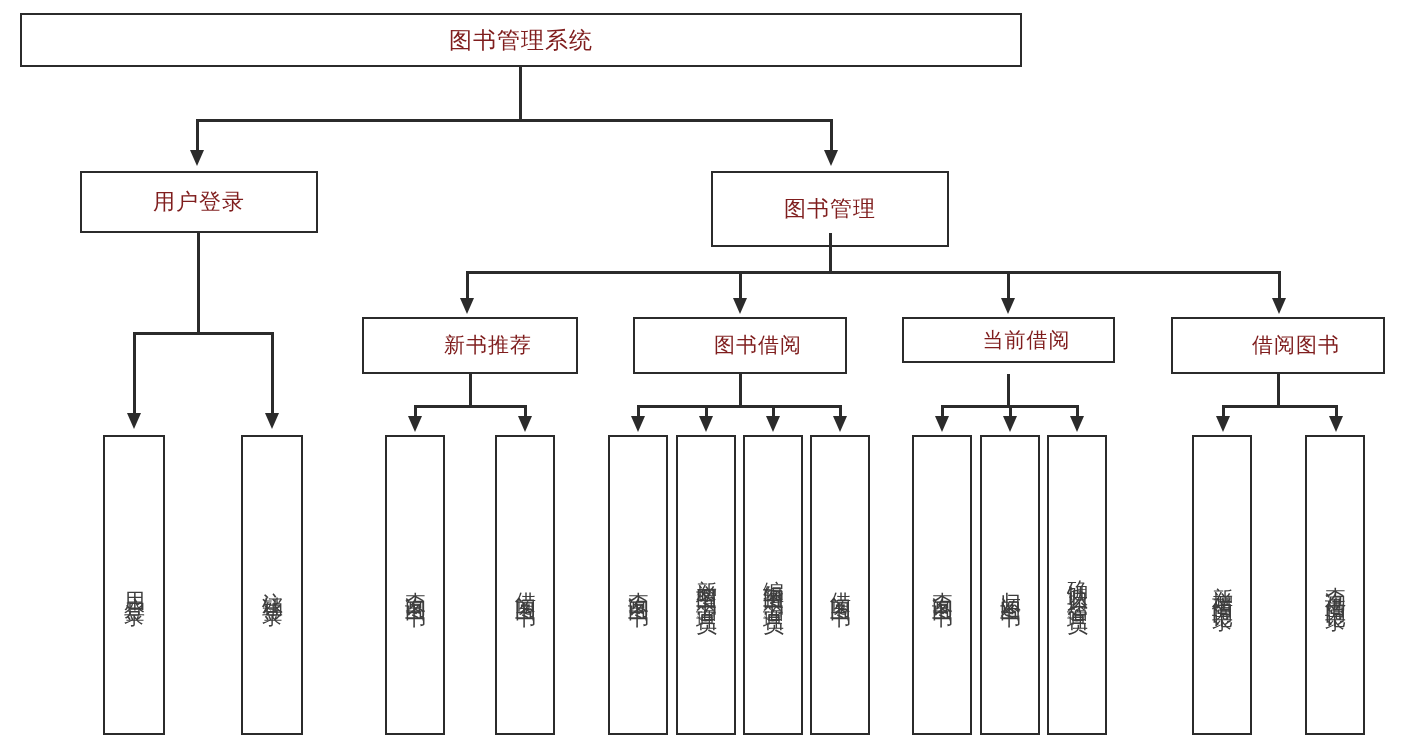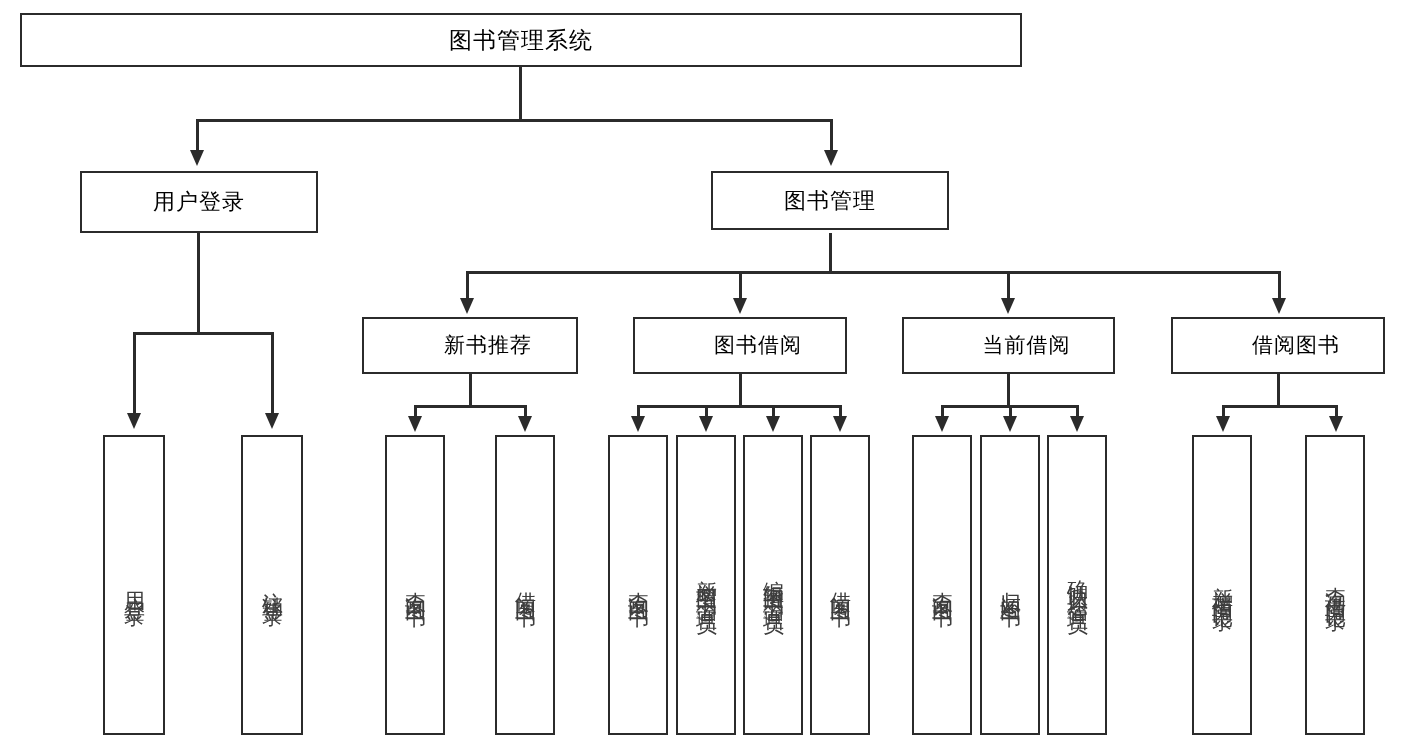--- a/index.html
+++ b/index.html
@@ -25,21 +25,21 @@
     border: 2.5px solid #2b2b2b;
     display: flex;
     align-items: center;
     justify-content: center;
     color: #3a3a3a;
   }
   .node .label {
     font-size: 22px;
     line-height: 1.15;
     letter-spacing: 1px;
-    color: #000000;
+    color: #7f1d1d;
     white-space: nowrap;
   }
   
   .node.root .label { font-size: 23px; }
   .node.level2 .label { font-size: 22px; }
   .node.level3 .label { font-size: 21px; margin-left: 36px; }
 
   
   .node.leaf {
     align-items: center;
@@ -96,21 +96,21 @@
 
   <div class="vline" style="left:196px; top:119px; height:32px;"></div>
   <div class="arrow" style="left:190px; top:150px;"></div>
   <div class="vline" style="left:830px; top:119px; height:32px;"></div>
   <div class="arrow" style="left:824px; top:150px;"></div>
 
   <div class="node level2" style="left:80px; top:171px; width:238px; height:62px;">
     <span class="label">用户登录</span>
   </div>
 
-  <div class="node level2" style="left:711px; top:171px; width:238px; height:59px;">
+  <div class="node level2" style="left:711px; top:171px; width:238px; height:76px;">
     <span class="label">图书管理</span>
   </div>
 
   <div class="vline" style="left:197px; top:233px; height:101px;"></div>
   <div class="hline" style="left:133px; top:332px; width:140px;"></div>
   <div class="vline" style="left:133px; top:332px; height:82px;"></div>
   <div class="arrow" style="left:127px; top:413px;"></div>
   <div class="vline" style="left:271px; top:332px; height:82px;"></div>
   <div class="arrow" style="left:265px; top:413px;"></div>
 
@@ -130,21 +130,21 @@
   <div class="arrow" style="left:1272px; top:298px;"></div>
 
   <div class="node level3" style="left:362px; top:317px; width:216px; height:57px;">
     <span class="label">新书推荐</span>
   </div>
 
   <div class="node level3" style="left:633px; top:317px; width:214px; height:57px;">
     <span class="label">图书借阅</span>
   </div>
 
-  <div class="node level3" style="left:902px; top:317px; width:213px; height:57px;">
+  <div class="node level3" style="left:902px; top:317px; width:213px; height:46px;">
     <span class="label">当前借阅</span>
   </div>
 
   <div class="node level3" style="left:1171px; top:317px; width:214px; height:57px;">
     <span class="label">借阅图书</span>
   </div>
 
   <div class="vline" style="left:469px; top:374px; height:33px;"></div>
   <div class="hline" style="left:414px; top:405px; width:112px;"></div>
   <div class="vline" style="left:414px; top:405px; height:12px;"></div>

